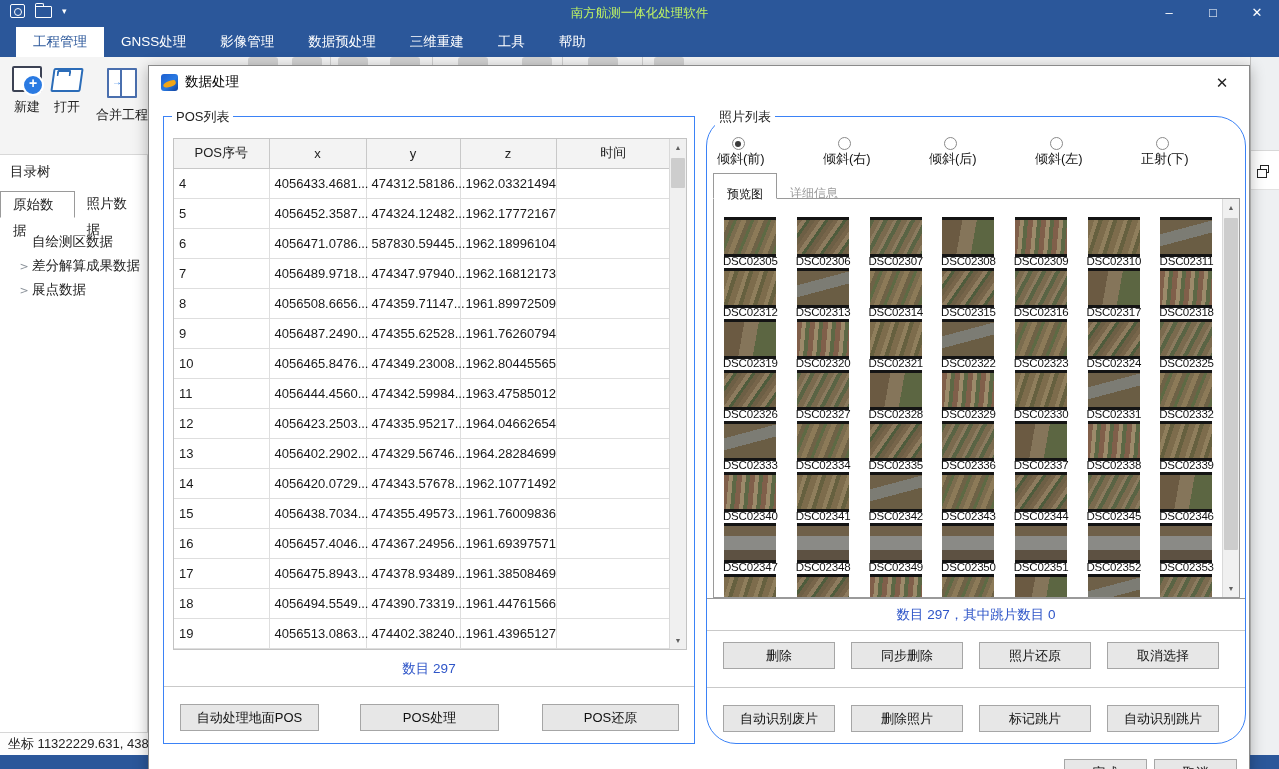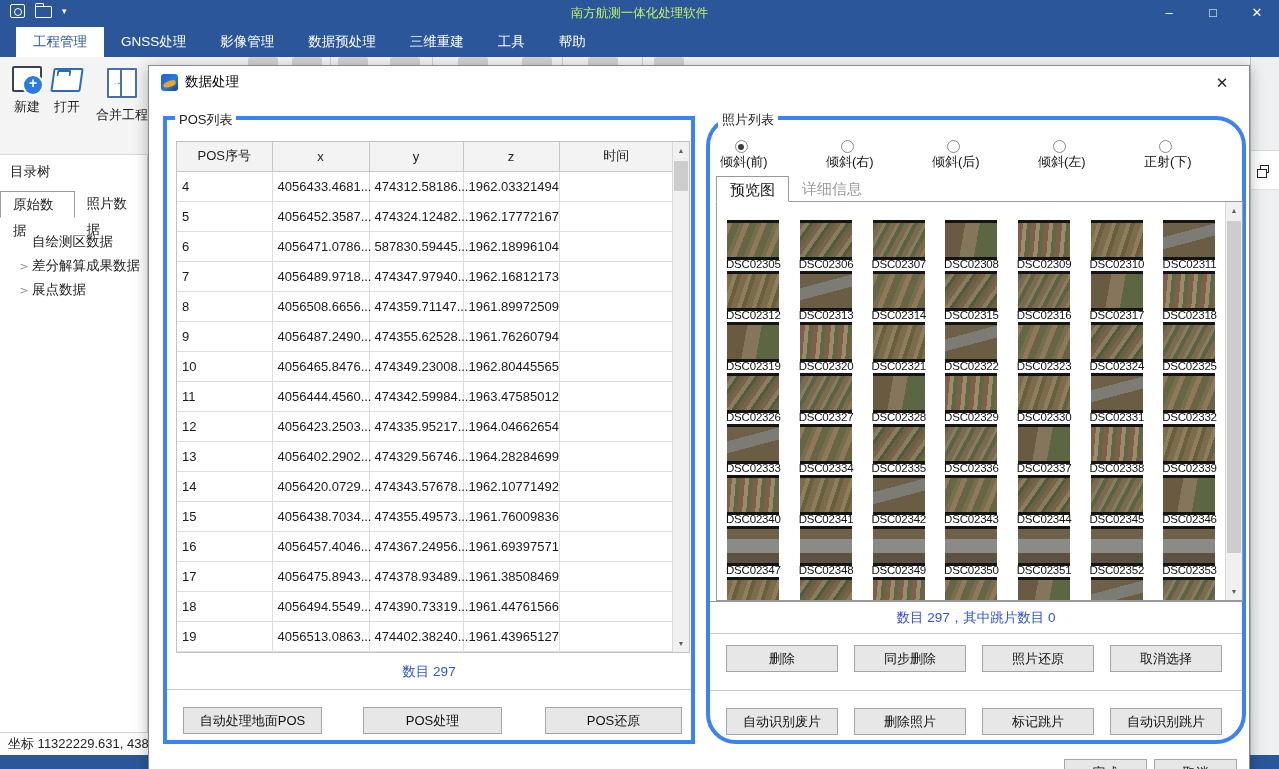--- a/index.html
+++ b/index.html
@@ -58,21 +58,21 @@
   .float-icon::before { content:""; position:absolute; left:-4px; top:3px; width:8px; height:7px; border:1.5px solid #222; background:#fff; }
 
   
   #dialog { position:absolute; left:148px; top:65px; width:1102px; height:712px; background:#fff; border:1px solid #8a8a8a; box-shadow:0 3px 14px rgba(0,0,0,.30); z-index:10; }
   #dlg-titlebar { position:absolute; left:0; top:0; right:0; height:32px; background:#fff; }
   #dlg-appicon { position:absolute; left:12px; top:8px; width:17px; height:17px; border-radius:3px; background:linear-gradient(135deg,#1d5fd0 0%,#2a7ae2 55%,#0f3f9a 100%); overflow:hidden; }
   #dlg-appicon::after { content:""; position:absolute; left:2px; top:7px; width:13px; height:6px; background:#f2a516; border-radius:60% 40% 50% 60%; transform:rotate(-18deg); }
   #dlg-title { position:absolute; left:36px; top:0; height:32px; line-height:32px; font-size:13.5px; color:#000; }
   #dlg-close { position:absolute; right:16px; top:6px; width:22px; height:22px; text-align:center; line-height:22px; font-size:15px; color:#222; }
 
-  .groupbox { position:absolute; border:4px solid #3b82f6; background:#fff; }
+  .groupbox { position:absolute; border:1px solid #3b82f6; background:#fff; }
   .group-legend { position:absolute; top:-9px; left:8px; background:#fff; padding:0 4px; font-size:13px; color:#222; }
   #group-pos { left:14px; top:50px; width:532px; height:628px; }
   #group-photo { left:557px; top:50px; width:540px; height:628px;border-radius:30px; }
 
   
   #pos-table-wrap { position:absolute; left:9px; top:21px; width:514px; height:512px; border:1px solid #c3c3c3; }
   #pos-table { border-collapse:collapse; table-layout:fixed; width:497px; }
   #pos-table th { height:29px; background:#f3f3f3; border:1px solid #c8c8c8; border-top:none; font-weight:normal; font-size:13px; color:#222; }
   #pos-table th:first-child { border-left:none; }
   #pos-table td { height:30px; border:1px solid #dedede; border-top:none; font-size:13px; padding-left:5px; background:#fff; }
@@ -83,21 +83,21 @@
   .vscroll .thumb-bar { position:absolute; left:1px; width:14px; background:#cdcdcd; border-radius:1px; }
   #pos-count { position:absolute; left:0; right:0; top:536px; height:34px; line-height:32px; text-align:center; font-size:13.5px; color:#2e55c8; border-bottom:1px solid #c9c9c9; }
   .btn { position:absolute; height:27px; background:#e7e7e7; border:1px solid #a6a6a6; font-size:13px; color:#111; text-align:center; line-height:25px; }
 
   
   #radio-row { position:absolute; left:0; right:0; top:0; height:54px; }
   .radio-item { position:absolute; top:20px; display:flex; align-items:center; font-size:13px; color:#111;flex-direction:column; }
   .radio-circ { width:13px; height:13px; border:1px solid #8a8a8a; border-radius:50%; margin-right:5px; position:relative; background:#fff; }
   .radio-circ.sel::after { content:""; position:absolute; left:2.5px; top:2.5px; width:6px; height:6px; border-radius:50%; background:#3c3c3c; }
   #photo-tabs { position:absolute; left:6px; top:56px; height:26px; display:flex; }
-  .ptab { padding:0 13px; line-height:25px; font-size:15px; }
+  .ptab { padding:8px 13px; line-height:25px; font-size:12px; }
   .ptab.active { border:1px solid #9a9a9a; border-bottom:1px solid #fff; background:#fff; color:#111; position:relative; z-index:2; }
   .ptab.inactive { color:#9a9a9a; }
   #thumbs { position:absolute; left:6px; top:81px; width:527px; height:400px; border:1px solid #9a9a9a; background:#fff; overflow:hidden; }
   #thumb-grid { position:absolute; left:0; top:16px; width:509px; display:flex; flex-wrap:wrap; }
   .pcell { width:72.7px; height:51px; text-align:center; }
   .pthumb { width:52px; height:40px; margin:2px auto 0 auto; border-top:3px solid #141414; border-bottom:3px solid #141414; }
   .plabel { font-size:11.5px; color:#111; line-height:9px; letter-spacing:-0.2px; }
   #photo-count { position:absolute; left:0; right:0; top:481px; height:33px; line-height:31px; text-align:center; font-size:13.5px; color:#2e55c8; border-top:1px solid #9a9a9a; border-bottom:1px solid #c9c9c9; }
   #photo-btns2 { position:absolute; left:0; right:0; top:570px; height:57px; border-top:1px solid #c9c9c9; }
 </style>

